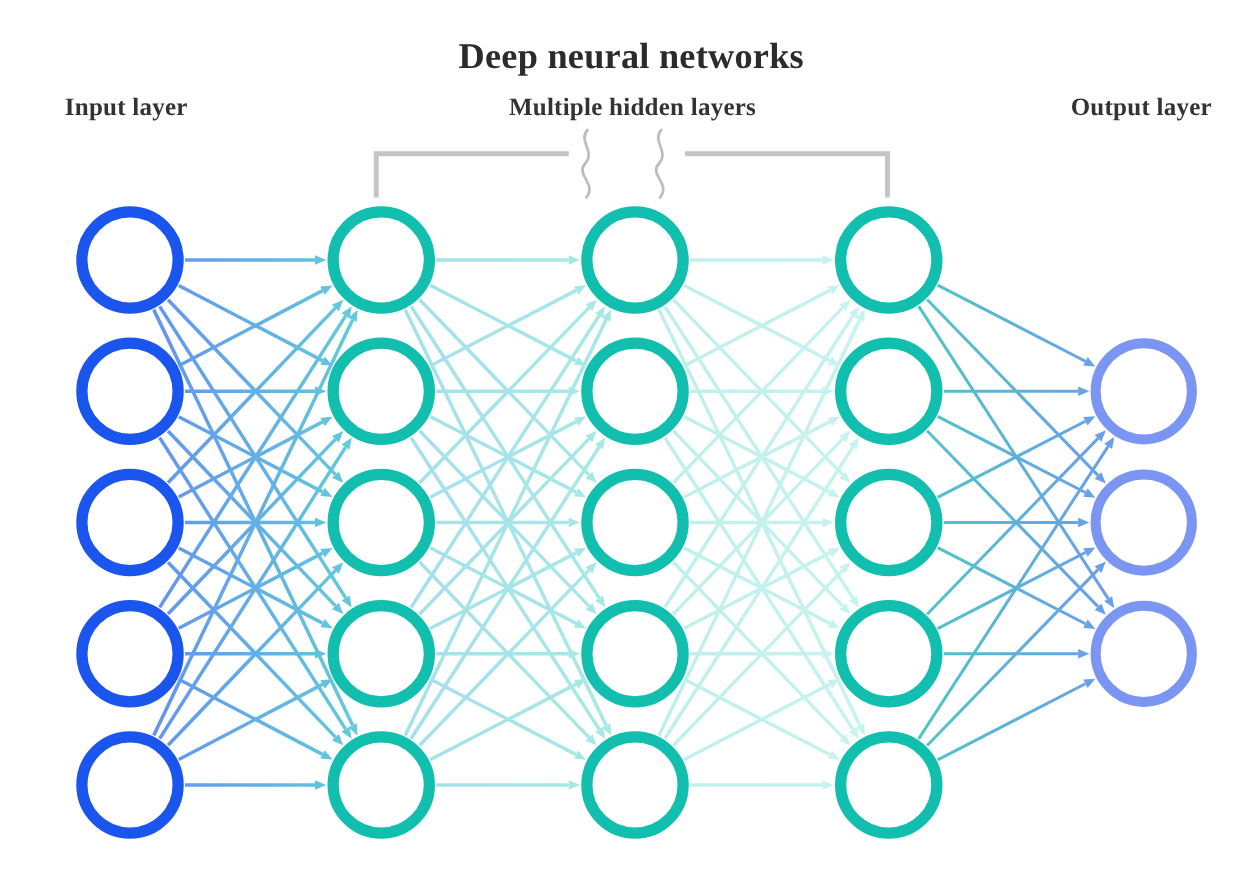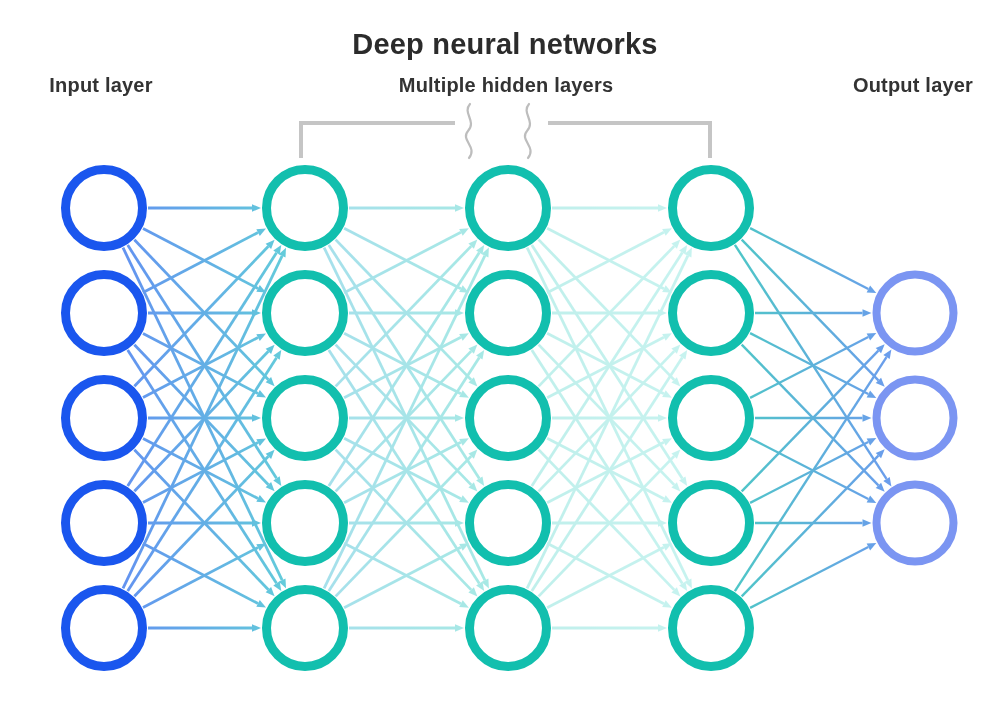--- a/index.html
+++ b/index.html
@@ -2,21 +2,21 @@
 <html><head>
 <meta charset="utf-8">
 <style>
   html, body { margin: 0; padding: 0; }
   body {
     width: 1000px; height: 710px;
     background: #ffffff;
     font-family: "Liberation Sans", sans-serif;
     overflow: hidden;
   }
-  .stage { position: relative; width: 1000px; height: 710px; }
+  .stage { position: relative; width: 1000px; height: 710px; font-family: Liberation Serif, serif; }
   svg { position: absolute; left: 0; top: 0; }
   .title-text {
     font-size: 29px; font-weight: bold; fill: #2b2b2b;
     text-anchor: middle; letter-spacing: 0.2px;
   }
   .sub-text {
     font-size: 20px; font-weight: bold; fill: #333333;
     text-anchor: middle; letter-spacing: 0.2px;
   }
   .bracket-path { fill: none; stroke: #c5c5c5; stroke-width: 4; stroke-linecap: butt; }

